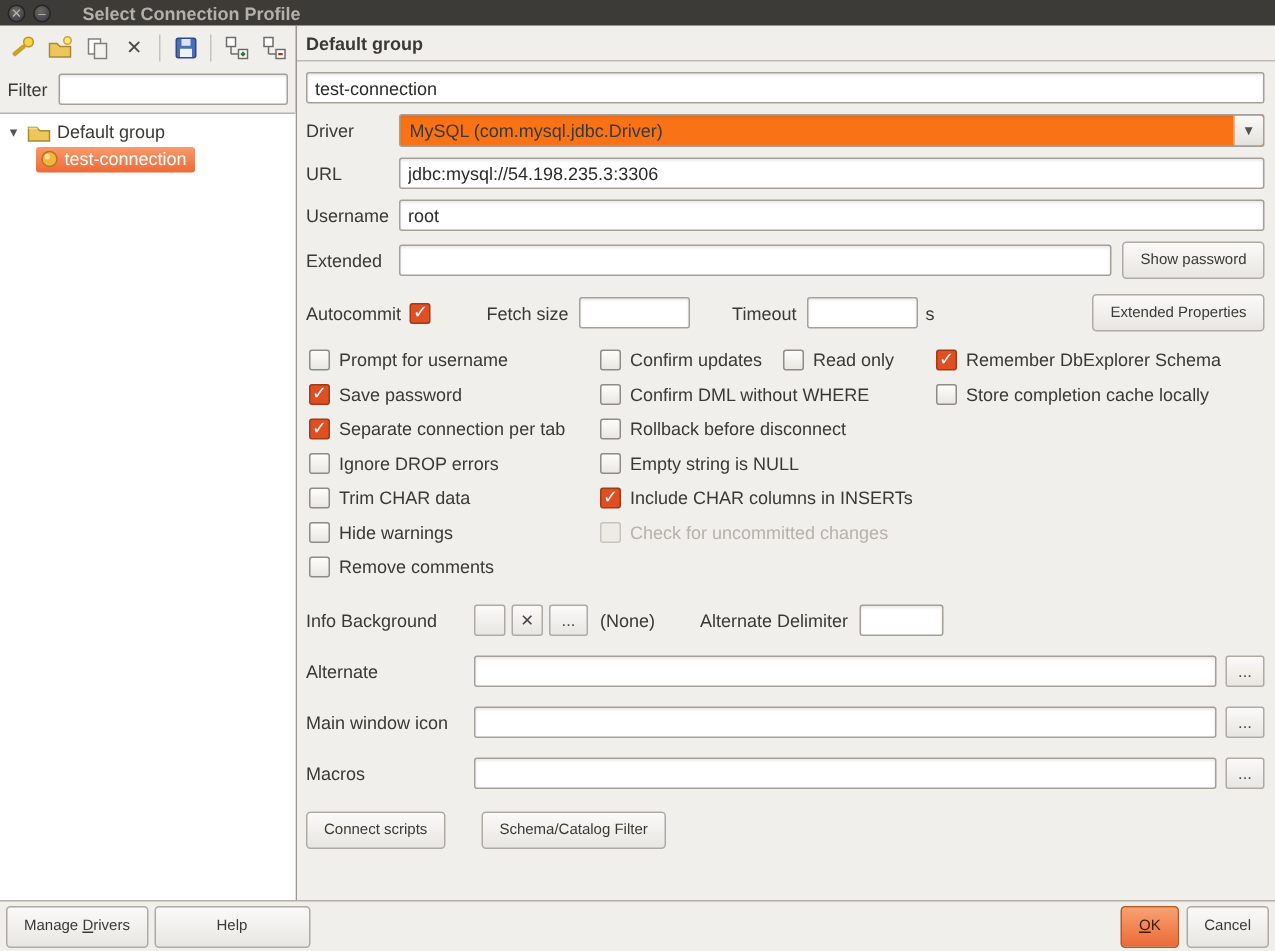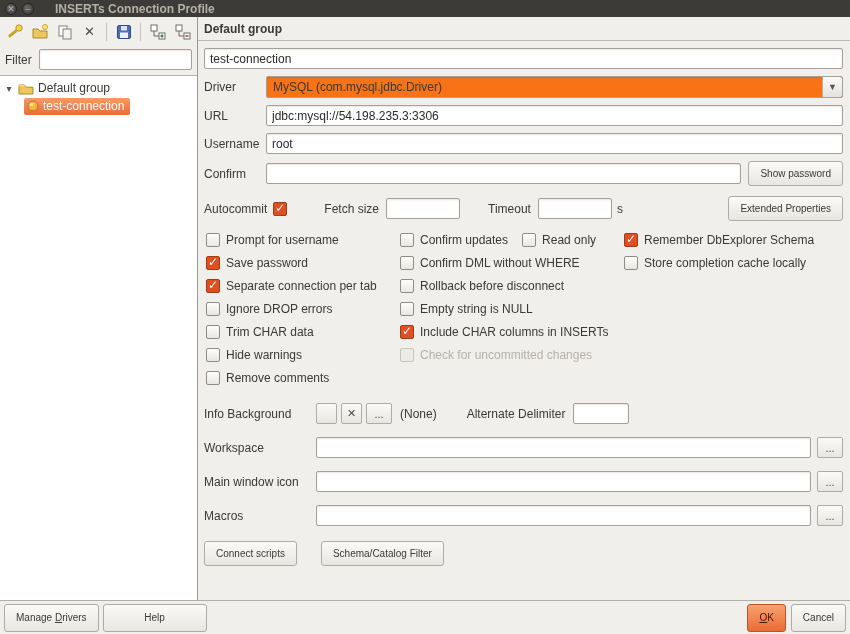--- a/index.html
+++ b/index.html
@@ -122,21 +122,21 @@
   .footer .btn { height:28px; }
 </style>
 </head>
 <body>
 
 <div class="window">
 
   <div class="titlebar">
     <div class="tb-btn"><span>✕</span></div>
     <div class="tb-btn"><span>–</span></div>
-    <div class="tb-title">INSERTs Connection Profile</div>
+    <div class="tb-title">Select Connection Profile</div>
   </div>
 
   <div class="content">
 
     <div class="left">
       <div class="toolbar">
         <div class="tbtn">
           <svg width="18" height="18">
             <rect x="2" y="9" width="10" height="3" rx="1" transform="rotate(-40 7 11)" fill="#c9a227"></rect>
             <circle cx="13" cy="5" r="3.2" fill="#f5d442" stroke="#b8922a"></circle>
@@ -233,21 +233,21 @@
           <span class="flabel">URL</span>
           <input class="tinput grow" value="jdbc:mysql://54.198.235.3:3306" style="">
         </div>
 
         <div class="frow">
           <span class="flabel">Username</span>
           <input class="tinput grow" value="root" style="">
         </div>
 
         <div class="frow">
-          <span class="flabel">Confirm</span>
+          <span class="flabel">Extended</span>
           <input class="tinput grow" type="password" value="" style="">
           <button class="btn" style="margin-left:7px;">Show password</button>
         </div>
 
         <div class="frow" style="margin-top:3px; margin-bottom:3px;">
           <span>Autocommit</span>
           <span class="box checked" style="margin-left:6px;"></span>
           <span style="margin-left:37px;">Fetch size</span>
           <input class="tinput" style="width: 74px; margin-left: 7px;" value="">
           <span style="margin-left:28px;">Timeout</span>
@@ -340,21 +340,21 @@
             </span>
           <span class="sq-btn dots-btn" style="margin-left:4px;">
               <span>...</span>
             </span>
           <span style="margin-left:8px;">(None)</span>
           <span style="margin-left:30px;">Alternate Delimiter</span>
           <input class="tinput" style="width: 56px; margin-left: 8px;" value="">
         </div>
 
         <div class="frow" style="margin-bottom:13px;">
-          <span class="wlabel">Workspace</span>
+          <span class="wlabel">Alternate</span>
           <input class="tinput grow" value="" style="">
           <span class="sq-btn dots-btn" style="margin-left:6px;">
               <span>...</span>
             </span>
         </div>
 
         <div class="frow" style="margin-bottom:13px;">
           <span class="wlabel">Main window icon</span>
           <input class="tinput grow" value="" style="">
           <span class="sq-btn dots-btn" style="margin-left:6px;">

